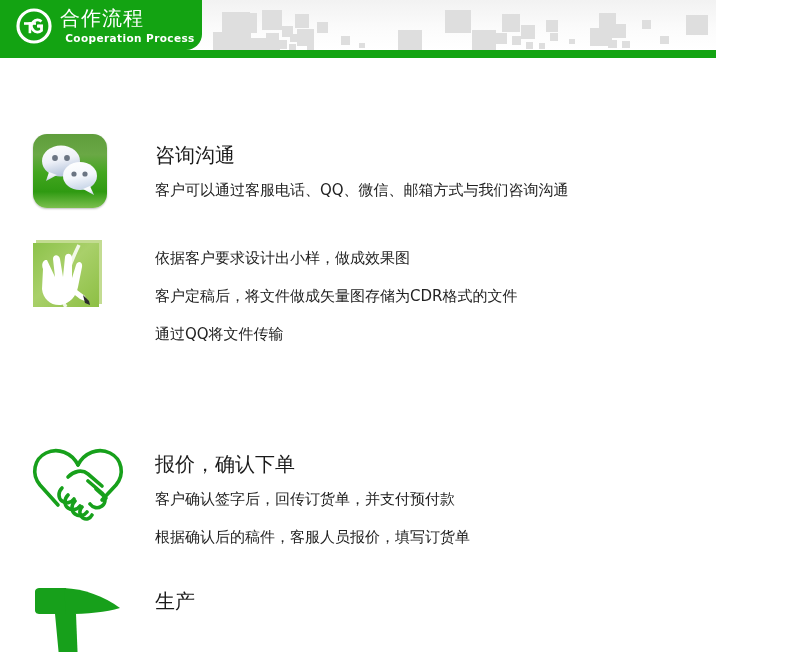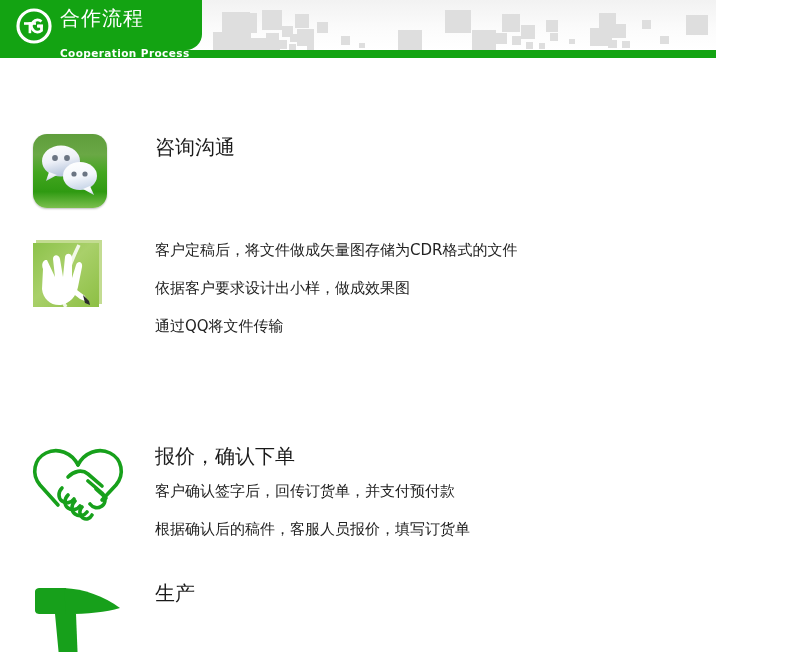--- a/index.html
+++ b/index.html
@@ -75,42 +75,43 @@
     font-weight: 400;
     white-space: nowrap;
   }
   .header-subtitle {
     color: #ffffff;
     font-size: 10.5px;
     line-height: 14px;
     font-weight: bold;
     letter-spacing: 0.4px;
     white-space: nowrap;
-    margin-top: 16px;
+    margin-top: 1px;
+    text-align: center;
   }
 
   
   .content {
     position: relative;
     width: 788px;
   }
   .section {
     position: absolute;
     left: 0;
     width: 788px;
   }
   .sec-icon {
     position: absolute;
     left: 33px;
     top: 0;
   }
   .sec-text {
     position: absolute;
     left: 155px;
-    top: 0;
+    top: 8px;
     width: 620px;
   }
   .sec-title {
     font-size: 20px;
     line-height: 26px;
     color: #1a1a1a;
     font-weight: 400;
     margin: 0 0 12px 0;
     white-space: nowrap;
   }
@@ -237,42 +238,43 @@
           <circle cx="34" cy="24" r="2.9" fill="#6b7583"></circle>
           <ellipse cx="47" cy="42" rx="17" ry="14" fill="url(#bub2)"></ellipse>
           <path d="M57 52 L61 61 L50 55 Z" fill="url(#bub2)"></path>
           <circle cx="41" cy="40" r="2.6" fill="#6b7583"></circle>
           <circle cx="52" cy="40" r="2.6" fill="#6b7583"></circle>
         </svg>
       </div>
     </div>
     <div class="sec-text">
       <div class="sec-title">咨询沟通</div>
+      <div class="sec-line">客户可以通过客服电话、QQ、微信、邮箱方式与我们咨询沟通</div>
     </div>
   </div>
 
   <div class="section" style="top:182px;">
     <div class="sec-icon">
       <div class="icon-hand">
         <div class="hand-square">
           <svg width="66" height="64" viewBox="0 0 66 64">
             <path d="M46 2 C40 14 34 28 31 44 C29 54 30 60 33 64" fill="none" stroke="#ffffff" stroke-width="3.5" opacity="0.85"></path>
             <path d="M10 26 C8 22 10 16 14 17 L22 34 L20 16 C20 11 26 11 27 16
                      L30 34 L32 14 C33 9 39 10 39 15 L39 35 L43 22
                      C45 17 50 19 49 24 L45 44 C43 54 37 60 28 62
                      C18 63 10 56 9 46 Z" fill="#ffffff"></path>
             <path d="M40 44 L52 53 L54 59 L47 56 L38 49 Z" fill="#ffffff"></path>
             <path d="M50 52 L56 58 L57 62 L52 60 Z" fill="#2b2b2b"></path>
           </svg>
         </div>
       </div>
     </div>
     <div class="sec-text">
+      <div class="sec-line">依据客户要求设计出小样，做成效果图</div>
       <div class="sec-line">客户定稿后，将文件做成矢量图存储为CDR格式的文件</div>
-      <div class="sec-line">依据客户要求设计出小样，做成效果图</div>
       <div class="sec-line">通过QQ将文件传输</div>
     </div>
   </div>
 
   <div class="section" style="top:385px;">
     <div class="sec-icon" style="left:28px;">
       <svg width="100" height="84" viewBox="0 0 100 84">
         <g fill="none" stroke="#17a01b" stroke-width="3.6" stroke-linejoin="round" stroke-linecap="round">
           <path d="M50 22 C44 10 30 4 18 10 C6 16 3 31 12 42 L30 62"></path>
           <path d="M50 22 C56 10 70 4 82 10 C94 16 97 31 88 42 L74 57"></path>

